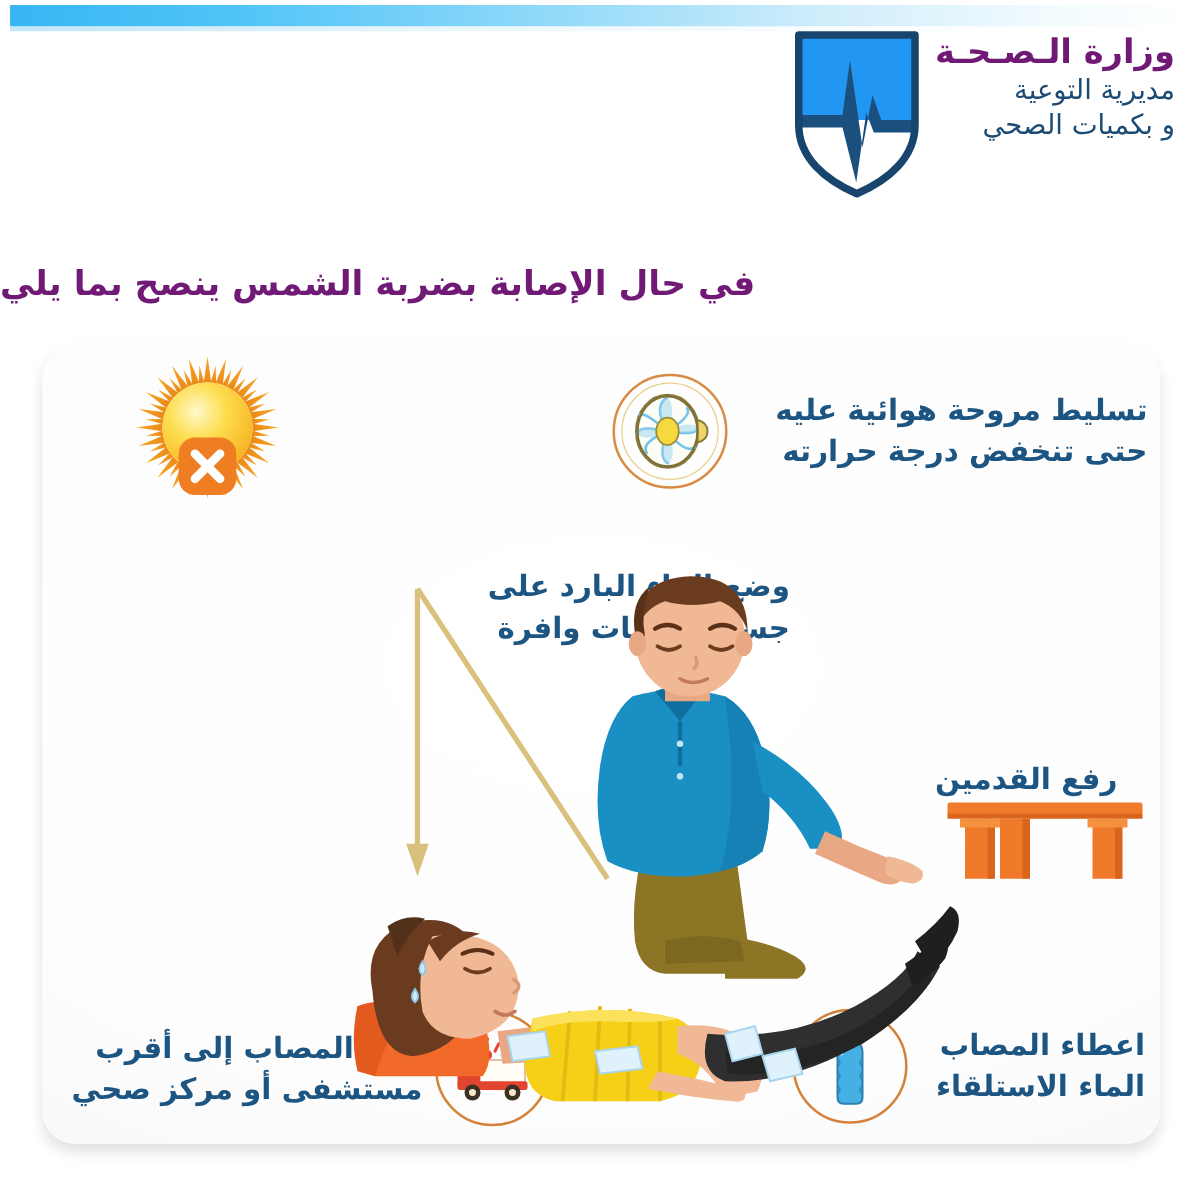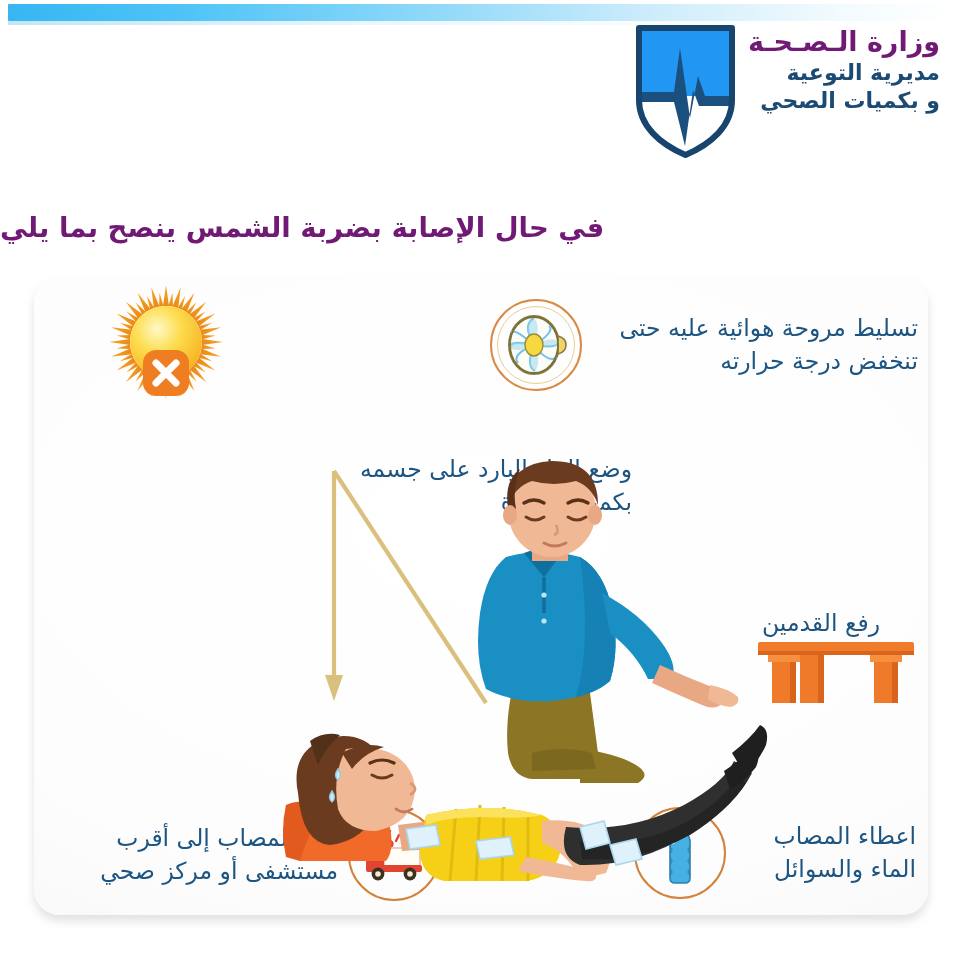--- a/index.html
+++ b/index.html
@@ -28,21 +28,21 @@
     align-items:flex-start; gap:10px;
   }
   #logo-text{ text-align:right; color:#17456e; padding-top:4px; }
   #logo-text .l1{
     font-family:"DejaVu Sans", sans-serif;
     font-size:27px; font-weight:bold; letter-spacing:.5px; color:#701a75;
     line-height:1.22; white-space:nowrap;
   }
   #logo-text .l2, #logo-text .l3{
     font-size:22px; color:#1b4a73; line-height:1.28; white-space:nowrap;
-    font-weight:700;
+    font-weight:400;
   }
   #shield-wrap{ width:105px; height:138px; flex:0 0 auto; }
 
   
   #page-title{
     position:absolute; top:210px; left:0; width:960px; text-align:left;
     font-size:27.5px; font-weight:bold; color:#701a75;
     letter-spacing:0px; line-height:1.3;
   }
 
@@ -55,21 +55,21 @@
     box-shadow:0 6px 10px rgba(120,120,130,.22), 0 1px 0 rgba(255,255,255,.9) inset;
   }
   #card::after{
     content:""; position:absolute; left:10px; right:10px; bottom:-9px; height:18px;
     background:linear-gradient(180deg,rgba(140,140,150,.17),rgba(255,255,255,0));
     border-radius:0 0 22px 22px; z-index:-1;
   }
 
   .cell{ position:absolute; }
   .caption{
-    color:#1d5582; line-height:1.42; font-weight:400;
+    color:#1d5582; line-height:1.42; font-weight:700;
   }
 
   
   #fan-cell{ right:10px; top:22px; display:flex; align-items:center; gap:6px; }
   #fan-caption{ font-size:23.5px; text-align:right; width:330px; }
   .ring{
     width:92px; height:92px; border-radius:50%;
     border:2.5px solid #d4813a;
     display:flex; align-items:center; justify-content:center;
     flex:0 0 auto; position:relative;
@@ -334,21 +334,21 @@
         <path d="M14 36.5 L19.5 36.5 L25 41.5 L14 41.5 Z" fill="#fffdf6"></path>
         <circle cx="22" cy="57" r="6.4" fill="#3b3024"></circle>
           <circle cx="22" cy="57" r="2.8" fill="#f7e9c9"></circle>
         <circle cx="54" cy="57" r="6.4" fill="#3b3024"></circle>
           <circle cx="54" cy="57" r="2.8" fill="#f7e9c9"></circle>
       </svg>
     </div>
   </div>
 
   <div class="cell" id="fluid-cell">
-    <div class="caption" id="fluid-caption">اعطاء المصاب الماء والسوائل</div>
+    <div class="caption" id="fluid-caption">اعطاء المصاب الماء الاستلقاء</div>
     <div class="ring">
       <svg viewBox="0 0 60 76" width="60" height="76" aria-hidden="true">
         <rect x="23" y="5" width="14" height="7" rx="2" fill="#5aa9d6" stroke="#2d7fae" stroke-width="1.3"></rect>
         <path d="M25 12 L35 12 L37 19 Q40 22 40 27 L40 63 Q40 68 35 68 L25 68 Q20 68 20 63 L20 27
                  Q20 22 23 19 Z" fill="#45b0e3" stroke="#2d7fae" stroke-width="1.6"></path>
         <g stroke="#2d7fae" stroke-width="1.2" fill="none" opacity=".85">
           <path d="M20 32 q4 3 0 6"></path>
             <path d="M40 32 q-4 3 0 6"></path>
           <path d="M20 43 q4 3 0 6"></path>
             <path d="M40 43 q-4 3 0 6"></path>

